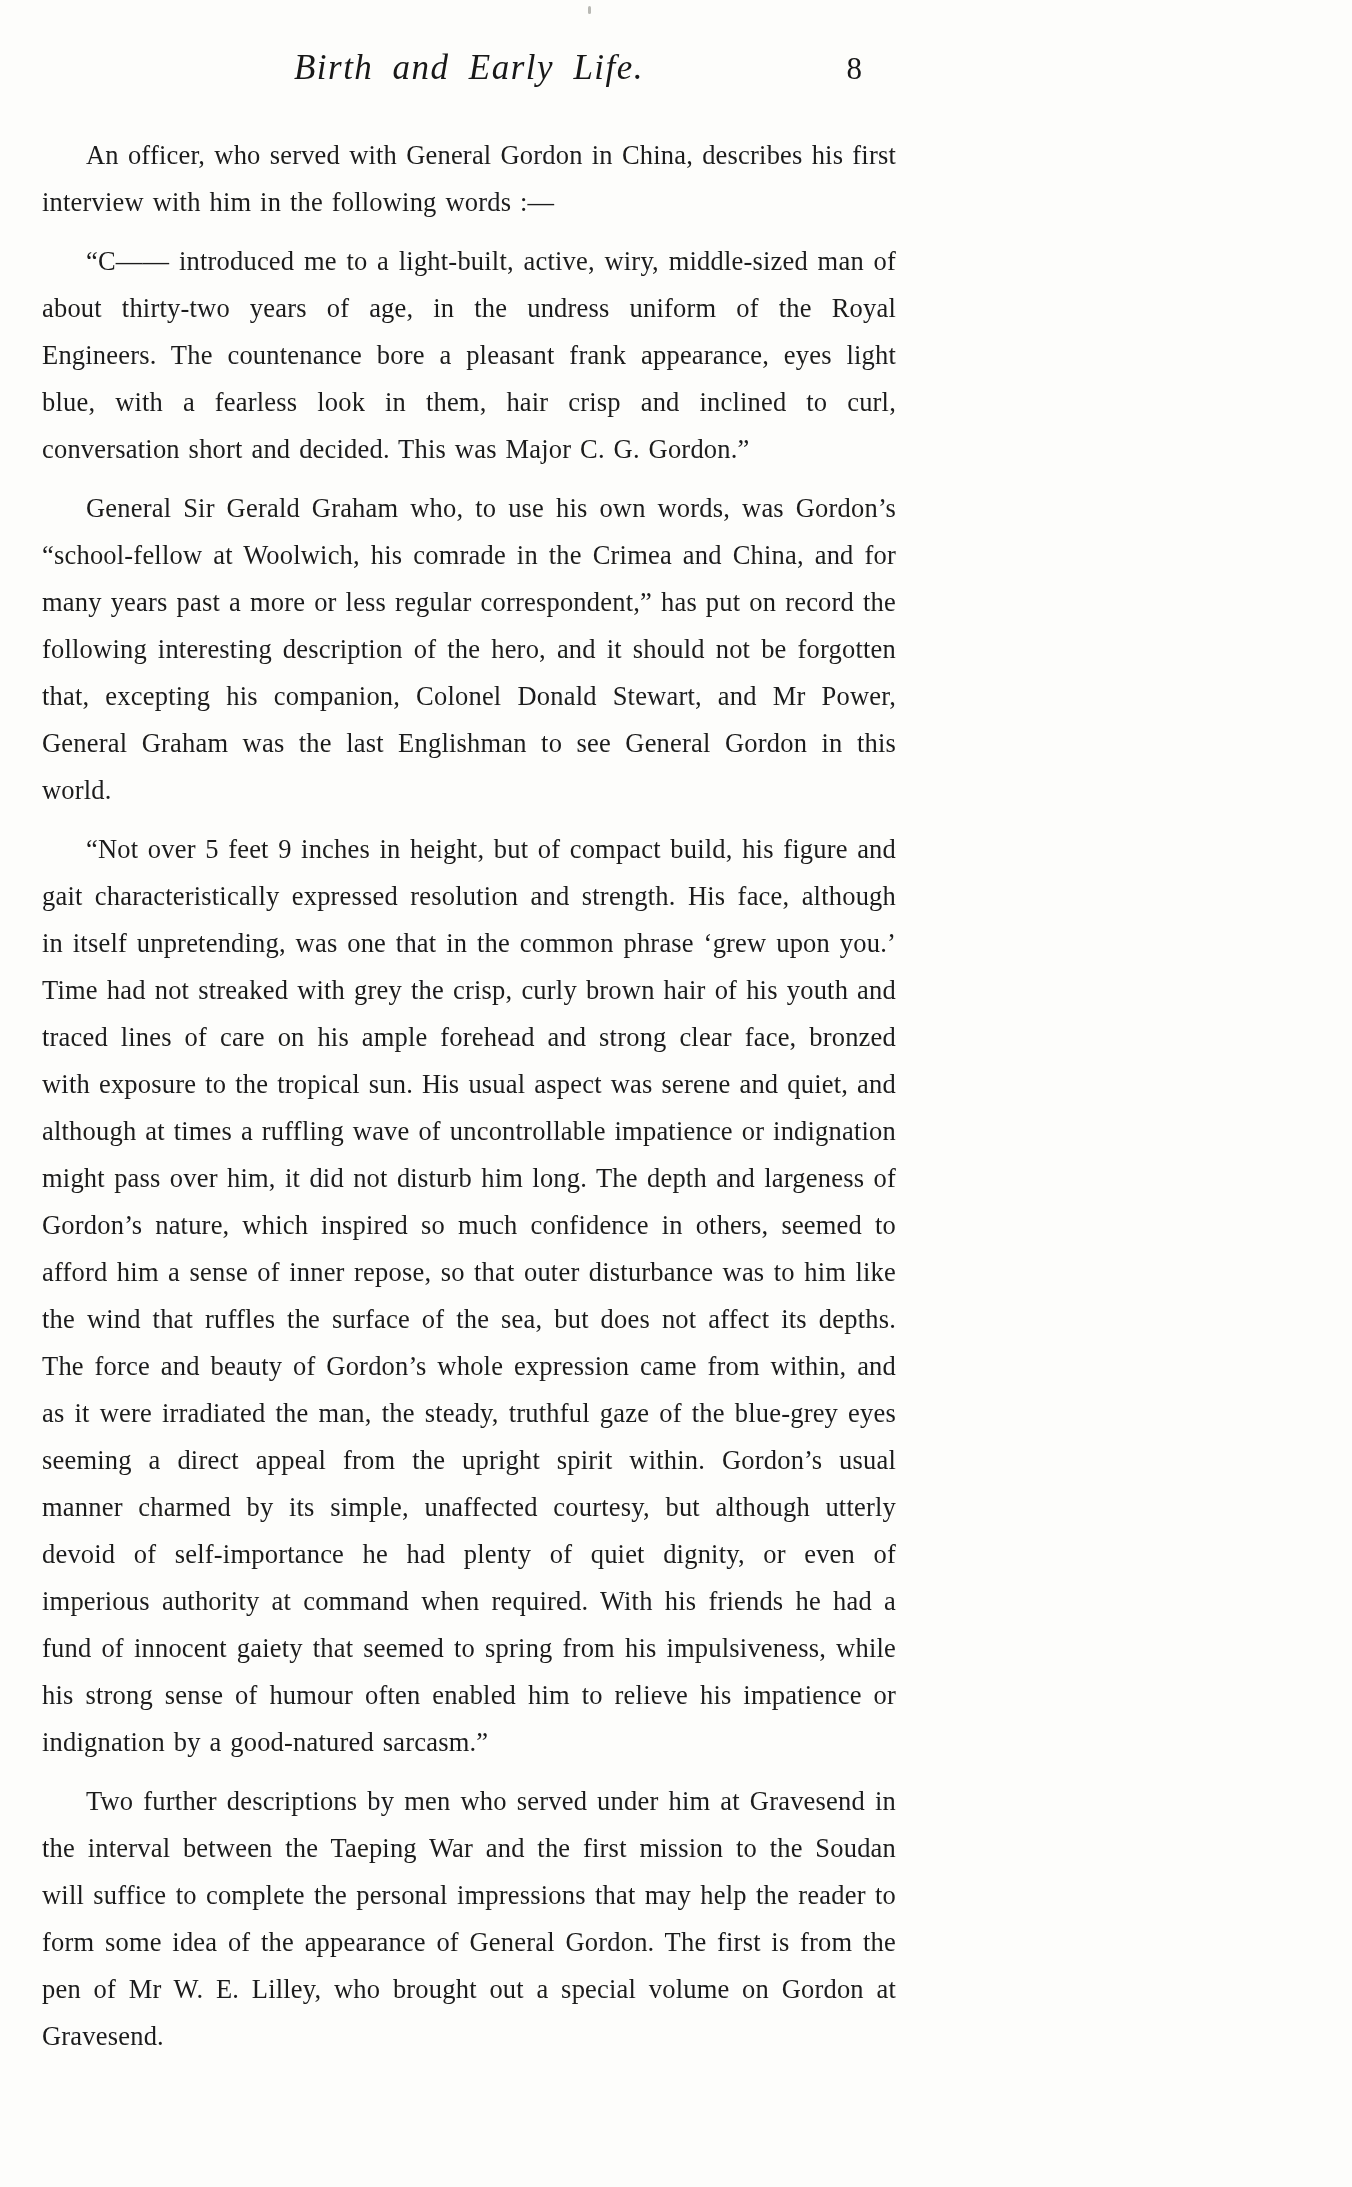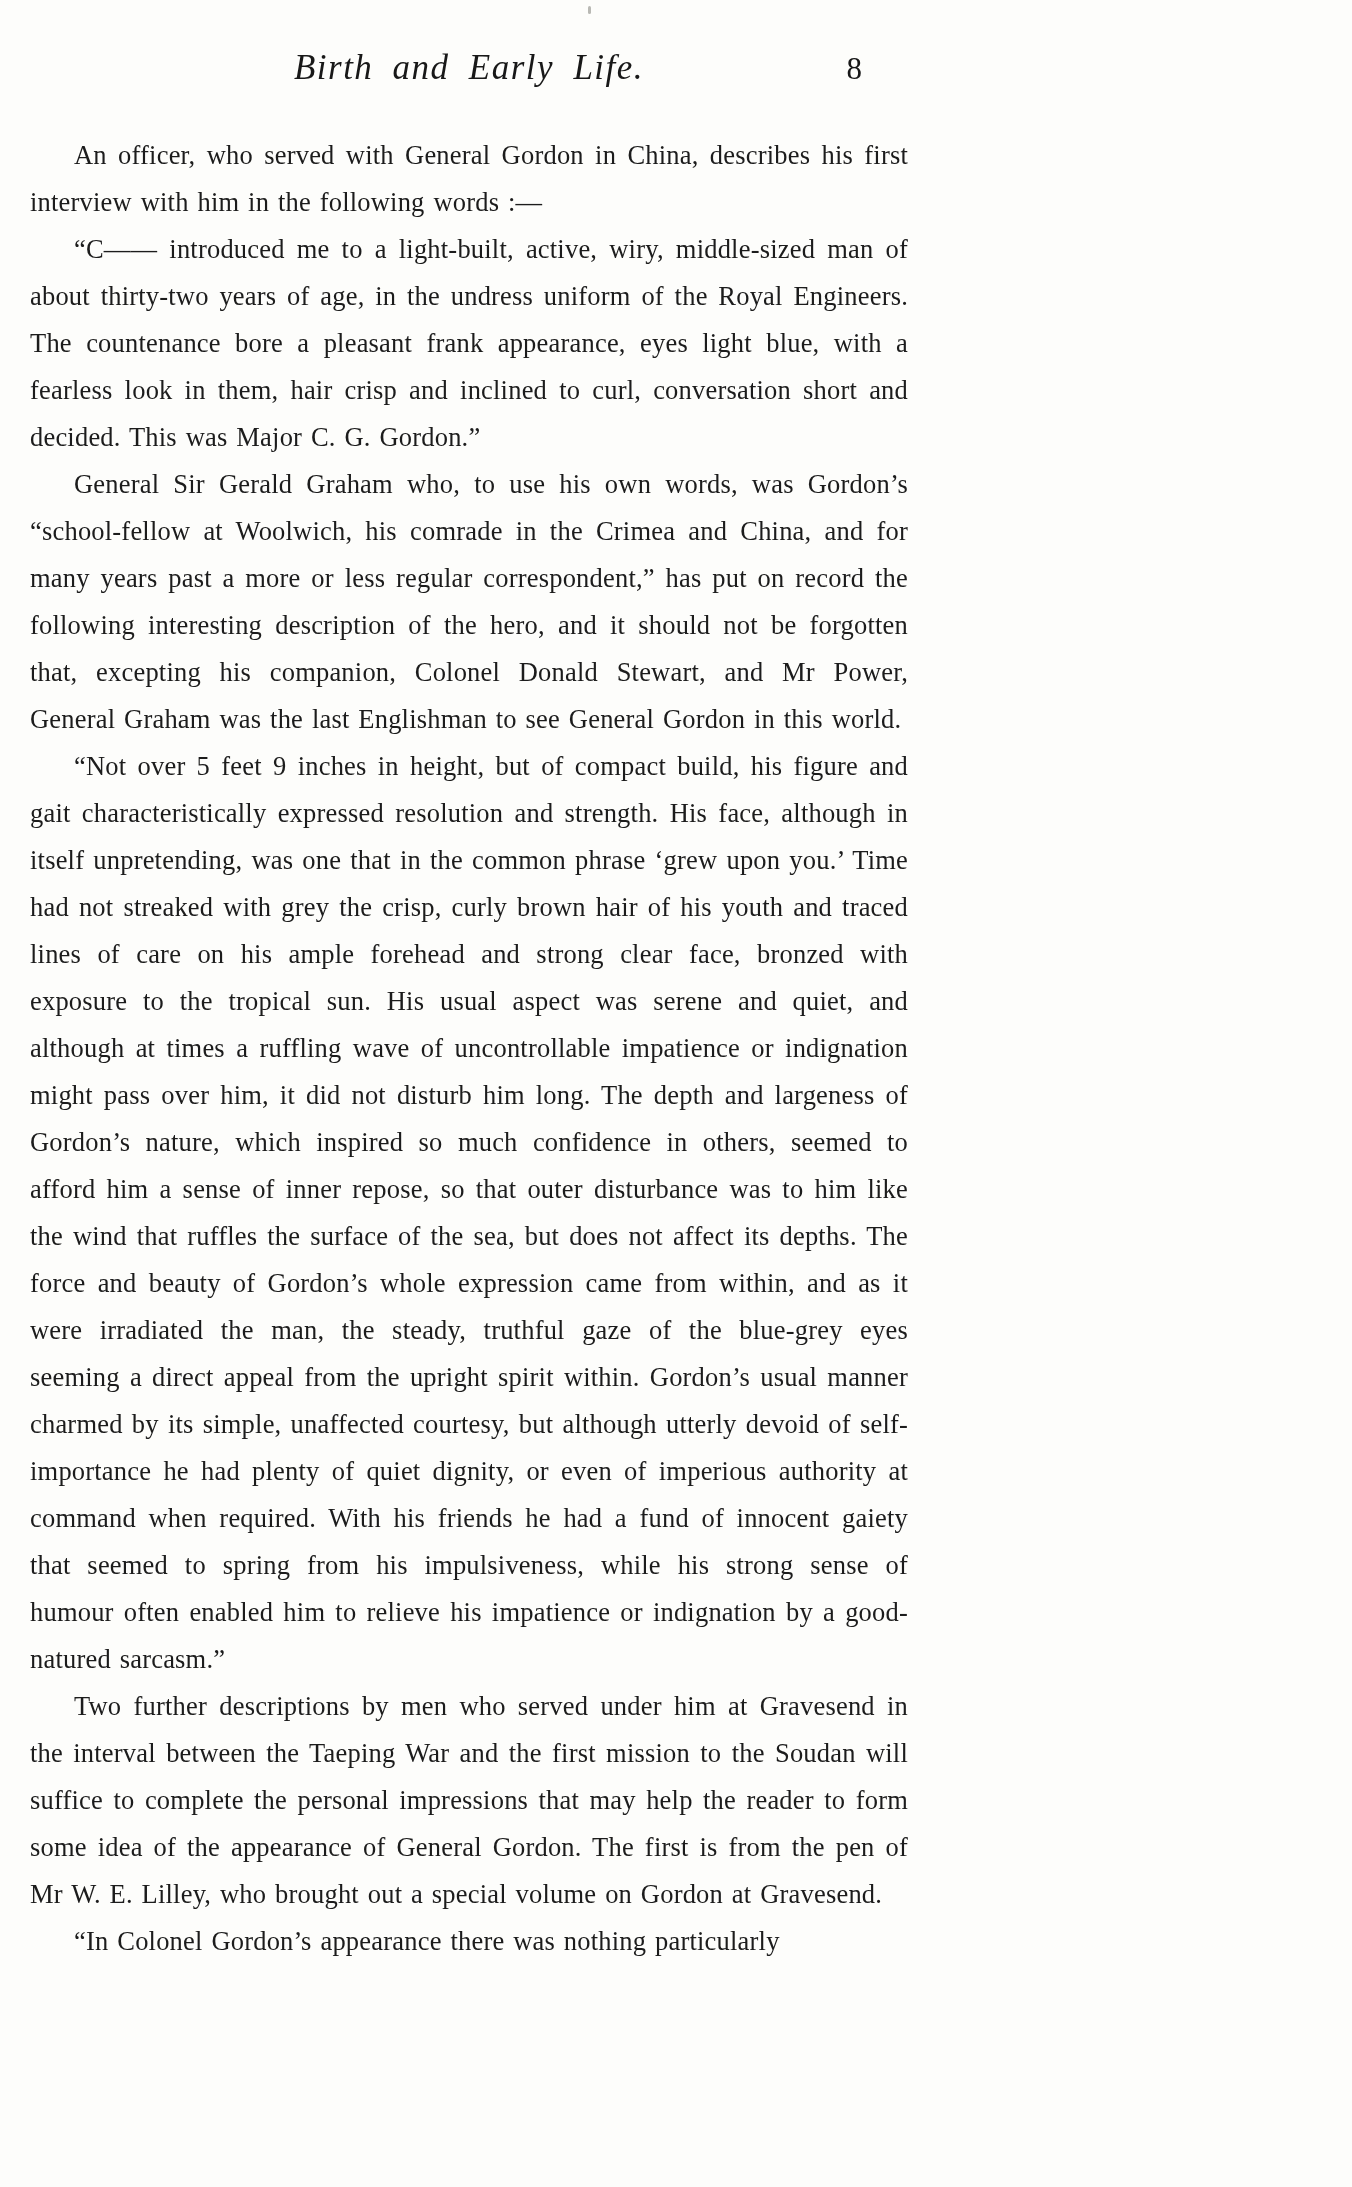--- a/index.html
+++ b/index.html
@@ -42,21 +42,21 @@
   .page-number {
     position: absolute;
     right: 42px;
     top: 3px;
     font-size: 31px;
     letter-spacing: 4px;
     color: #181818;
   }
 
   .page-body p {
-    margin: 0;
+    margin: 12px;
     font-size: 26.5px;
     line-height: 47px;
     text-align: justify;
     text-indent: 44px;
     word-spacing: 2px;
     letter-spacing: 0.2px;
   }
 
   
   .scan-mark {
@@ -81,17 +81,16 @@
       <span class="running-title">Birth and Early Life.</span>
       <span class="page-number">8</span>
     </div>
 
     <div class="page-body">
       <p>An officer, who served with General Gordon in China, describes his first interview with him in the following words :—</p>
       <p>“C—— introduced me to a light-built, active, wiry, middle-sized man of about thirty-two years of age, in the undress uniform of the Royal Engineers. The countenance bore a pleasant frank appearance, eyes light blue, with a fearless look in them, hair crisp and inclined to curl, conversation short and decided. This was Major C. G. Gordon.”</p>
       <p>General Sir Gerald Graham who, to use his own words, was Gordon’s “school-fellow at Woolwich, his comrade in the Crimea and China, and for many years past a more or less regular correspondent,” has put on record the following interesting description of the hero, and it should not be forgotten that, excepting his companion, Colonel Donald Stewart, and Mr Power, General Graham was the last Englishman to see General Gordon in this world.</p>
       <p>“Not over 5 feet 9 inches in height, but of compact build, his figure and gait characteristically expressed resolution and strength. His face, although in itself unpretending, was one that in the common phrase ‘grew upon you.’ Time had not streaked with grey the crisp, curly brown hair of his youth and traced lines of care on his ample forehead and strong clear face, bronzed with exposure to the tropical sun. His usual aspect was serene and quiet, and although at times a ruffling wave of uncontrollable impatience or indignation might pass over him, it did not disturb him long. The depth and largeness of Gordon’s nature, which inspired so much confidence in others, seemed to afford him a sense of inner repose, so that outer disturbance was to him like the wind that ruffles the surface of the sea, but does not affect its depths. The force and beauty of Gordon’s whole expression came from within, and as it were irradiated the man, the steady, truthful gaze of the blue-grey eyes seeming a direct appeal from the upright spirit within. Gordon’s usual manner charmed by its simple, unaffected courtesy, but although utterly devoid of self-importance he had plenty of quiet dignity, or even of imperious authority at command when required. With his friends he had a fund of innocent gaiety that seemed to spring from his impulsiveness, while his strong sense of humour often enabled him to relieve his impatience or indignation by a good-natured sarcasm.”</p>
       <p>Two further descriptions by men who served under him at Gravesend in the interval between the Taeping War and the first mission to the Soudan will suffice to complete the personal impressions that may help the reader to form some idea of the appearance of General Gordon. The first is from the pen of Mr W. E. Lilley, who brought out a special volume on Gordon at Gravesend.</p>
-      <p>“In Colonel Gordon’s appearance there was nothing particularly</p>
     </div>
 
   </div>
 </div>
 
 </body></html>

